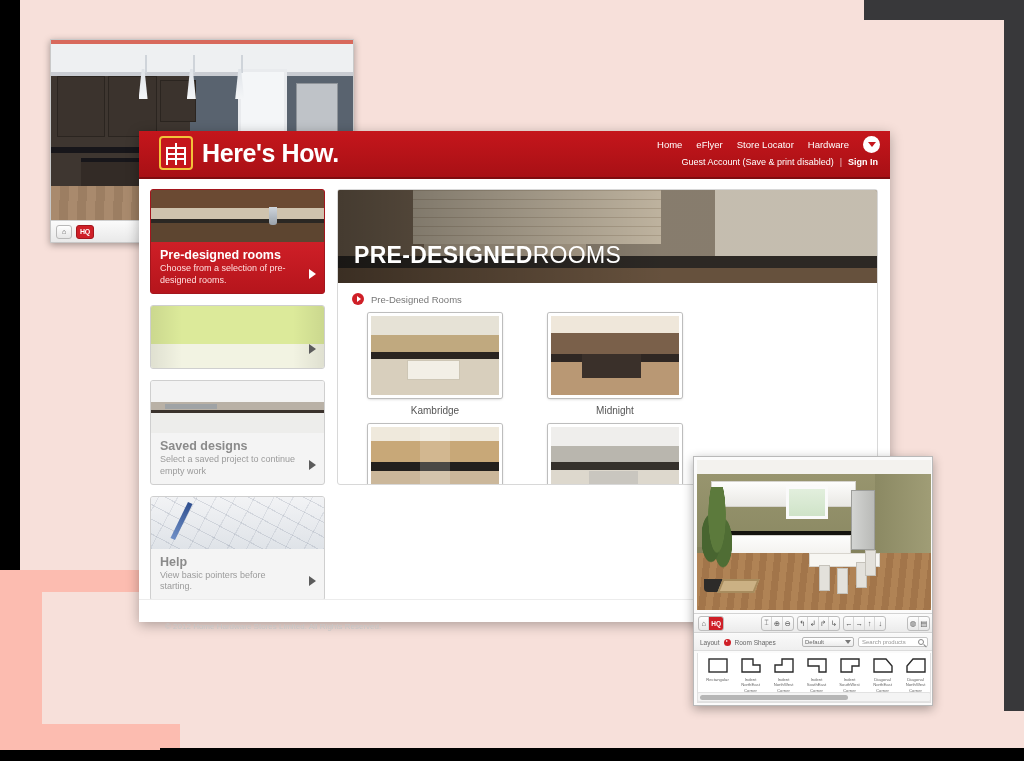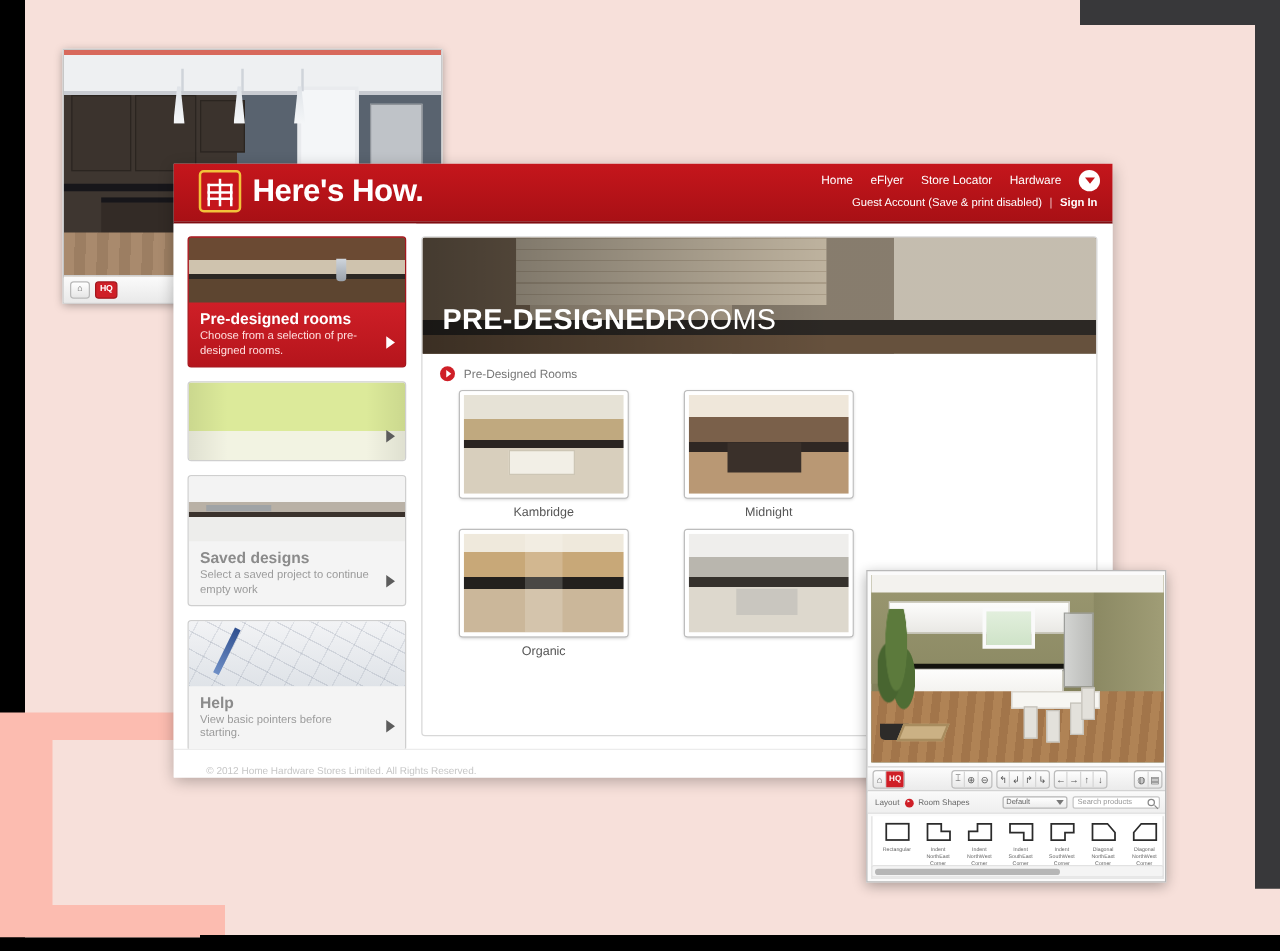--- a/index.html
+++ b/index.html
@@ -133,21 +133,21 @@
   .th-blueprint { background:linear-gradient(#f2f3f5,#dfe3e8); }
   .th-blueprint::before { content:""; position:absolute; inset:0;
     background:
       repeating-linear-gradient(28deg, rgba(120,130,150,.22) 0 1px, transparent 1px 13px),
       repeating-linear-gradient(-62deg, rgba(120,130,150,.16) 0 1px, transparent 1px 17px); }
   .th-blueprint::after { content:""; position:absolute; left:16%; top:8%; width:5px; height:40px;
     background:linear-gradient(#2f4f8f,#6f8fc6); transform:rotate(26deg); }
 
   
   .content { flex:1; padding:10px 12px 0 4px; }
-  .content-inner { border:1px solid #d8d8d8; border-radius:3px; background:#fff; height:400px; overflow:hidden; }
+  .content-inner { border:1px solid #d8d8d8; border-radius:3px; background:#fff; height:296px; overflow:hidden; }
 
   .banner { position:relative; height:93px; overflow:hidden;
     background:linear-gradient(#6d5b49,#3c3229); }
   .banner-bg { position:absolute; inset:0;
     background:
       linear-gradient(90deg,#7d6b57 0 16%, #b6a893 16% 46%, #8e8373 46% 70%, #cfc7b8 70% 100%);
   }
   .banner-tile { position:absolute; left:14%; top:0; width:46%; height:58%;
     background:repeating-linear-gradient(0deg,#c8bca7 0 8px,#b3a58f 8px 9px),
                repeating-linear-gradient(90deg,#c8bca7 0 11px,#b3a58f 11px 12px); }
@@ -178,21 +178,21 @@
   .rm-kambridge::after { content:""; position:absolute; left:28%; top:56%; width:40%; height:22%; background:#f2efe6; border:1px solid #cdc6b5; }
   .rm-organic { background:linear-gradient(#efe9dc 0 18%, #c8a878 18% 44%, #23201d 44% 56%, #cbb79a 56% 100%); }
   .rm-organic::after { content:""; position:absolute; left:38%; top:0; width:24%; height:100%; background:rgba(255,255,255,.18); }
   .rm-halifax { background:linear-gradient(#f2f2f0 0 26%, #dcd9d2 26% 46%, #2f2b27 46% 54%, #e4ddd0 54% 100%); }
   .rm-halifax::after { content:""; position:absolute; left:26%; top:58%; width:42%; height:24%; background:#fbfbfa; border:1px solid #d2cec5; }
   .rm-lindsay { background:linear-gradient(#efeeec 0 24%, #b9b6ae 24% 44%, #35312c 44% 54%, #ddd8cd 54% 100%); }
   .rm-lindsay::after { content:""; position:absolute; left:30%; top:56%; width:38%; height:26%; background:#c9c6bf; }
 
   .app-footer { position:absolute; left:0; bottom:0; width:751px; height:23px;
     background:#fff; border-top:1px solid #ececec; }
-  .app-footer span { position:absolute; left:26px; top:12px; font-size:8px; color:#c6c6c6; }
+  .app-footer span { position:absolute; left:26px; top:22px; font-size:8px; color:#c6c6c6; }
 
   
   .win-fg {
     position:absolute; left:693px; top:456px; width:240px; height:250px;
     background:#fbfbfb; border:1px solid #b9b9b9; box-shadow:0 3px 10px rgba(0,0,0,.32);
     overflow:hidden;
   }
   .fg-view { position:absolute; left:3px; top:3px; width:234px; height:150px; overflow:hidden;
     background:linear-gradient(#8c8a63,#7e7c57); }
   .fg-wall-back { position:absolute; left:0; top:0; width:100%; height:58%;

